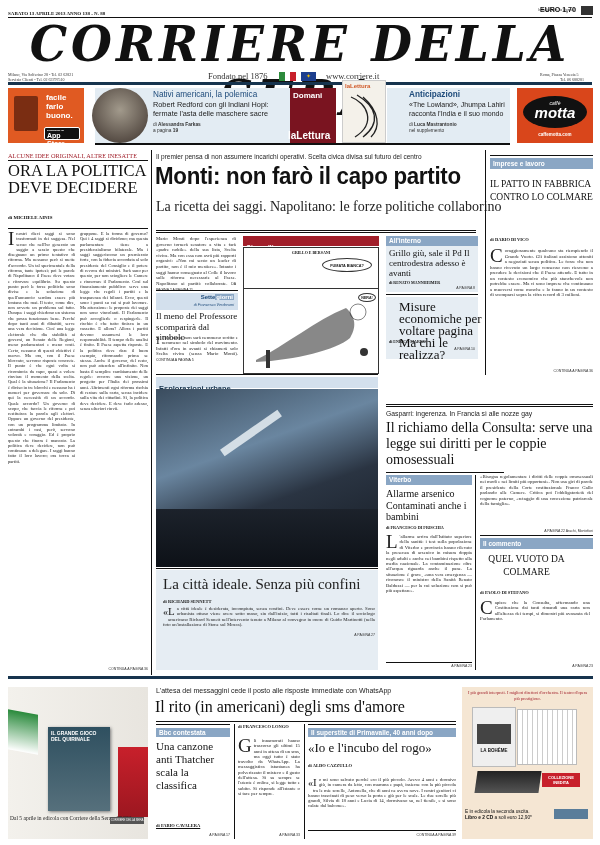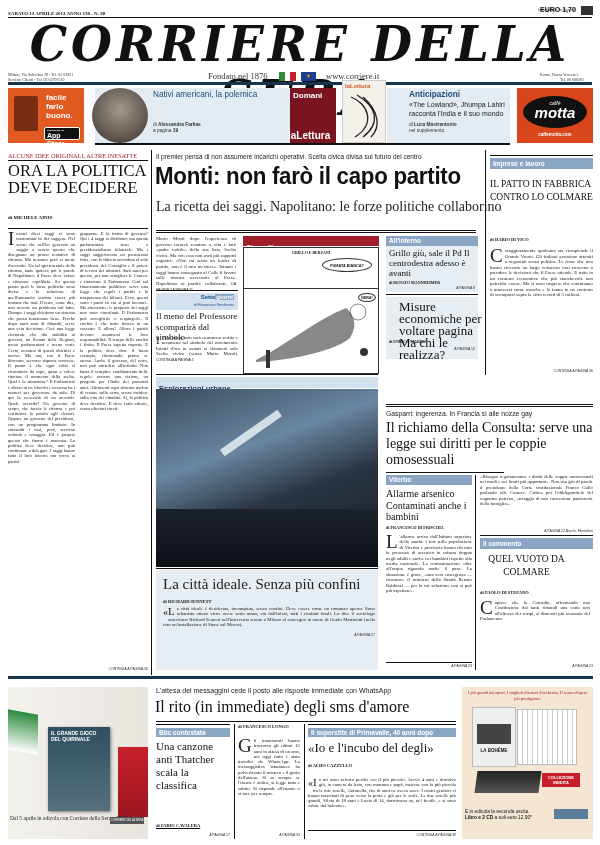--- a/index.html
+++ b/index.html
@@ -47,20 +47,21 @@
   </div>
   <div class="abs sans" style="left:36px;top:39px;width:36px;height:13px;background:#111;border-radius:2px;font-size:7px;font-weight:bold;line-height:8px;padding:1px 2px;border:1px solid #fff">
     <div style="font-size:2.5px;line-height:3px">Disponibile su</div>
     <div>App Store</div>
   </div>
 </div>
 
 <div class="abs box" style="left:95px;top:88px;width:195px;height:55px;background:#e3ecf3">
   <div class="abs" style="left:-3px;top:0;width:56px;height:55px;border-radius:50%;background:radial-gradient(circle at 50% 40%,#a29a8c,#5a5048 70%,#3a322b)"></div>
   <div class="abs sans" style="left:58px;top:2px;font-size:8.2px;font-weight:normal;color:#1d4a7a">Nativi americani, la polemica</div>
+  <div class="abs sans" style="left:58px;top:12px;width:135px;font-size:7.3px;line-height:9px;color:#222">Robert Redford con gli Indiani Hopi: fermate l'asta delle maschere sacre</div>
   <div class="abs sans" style="left:58px;top:34px;font-size:4.8px;color:#333"><span>di</span> <b>Alessandra Farkas</b></div>
   <div class="abs sans" style="left:58px;top:40px;font-size:4.8px;color:#333"><span>a pagina</span> <b>19</b></div>
 </div>
 
 <div class="abs" style="left:290px;top:88px;width:46px;height:55px;background:#7a1420;color:#fff">
   <div class="abs sans" style="left:3px;top:3px;font-weight:bold;font-size:8px">Domani</div>
   <div class="abs sans" style="left:-2px;top:42px;font-weight:bold;font-size:10px">laLettura</div>
 </div>
 <div class="abs" style="left:342px;top:80px;width:44px;height:63px;background:#f4f1ea;border:1px solid #ccc">
   <div class="abs sans" style="left:2px;top:2px;font-size:6px;color:#d05a2a;font-weight:bold">laLettura</div>
@@ -186,38 +187,38 @@
   <div class="abs" style="left:0;top:25px;width:30px;height:40px;background:linear-gradient(180deg,#2a8a3c,#fff);transform:skewY(10deg)"></div>
   <div class="abs" style="left:110px;top:60px;width:30px;height:70px;background:linear-gradient(180deg,#c8202b,#9c1720)"></div>
   <div class="abs" style="left:40px;top:40px;width:62px;height:84px;background:linear-gradient(180deg,#2f5060,#56707c);box-shadow:1px 1px 3px #777">
     <div class="sans" style="color:#fff;font-weight:bold;font-size:5px;line-height:6px;padding:3px">IL GRANDE GIOCO DEL QUIRINALE</div>
   </div>
   <div class="abs" style="left:2px;top:128px;width:136px;font-size:5.5px;line-height:7px;color:#222">Dal 5 aprile in edicola con Corriere della Sera a €7,90*</div>
   <div class="abs sans" style="left:102px;top:130px;width:34px;height:7px;background:#555;color:#fff;font-size:2.8px;text-align:center;line-height:7px">CORRIERE DELLA SERA</div>
 </div>
 
 <div class="abs sans" style="left:156px;top:687px;font-size:7px;color:#222">L'attesa dei messaggini cede il posto alle risposte immediate con WhatsApp</div>
-<div class="abs" style="left:155px;top:698px;font-size:16px">Il rito (in immediate) degli sms d'amore</div>
+<div class="abs" style="left:155px;top:698px;font-size:16px">Il rito (in americani) degli sms d'amore</div>
 <div class="abs rule" style="left:156px;top:721px;width:300px;height:0.5px"></div>
 
 <div class="abs rule" style="left:156px;top:724px;width:74px;height:1px"></div>
 <div class="abs label red" style="left:156px;top:728px;width:74px;height:9px;line-height:7px;background:#8aa6c4">Bbc contestata</div>
 <div class="abs" style="left:156px;top:740px;width:76px;font-size:11px;line-height:13px">Una canzone anti Thatcher scala la classifica</div>
 <div class="abs" style="left:156px;top:823px;font-size:4.5px;font-weight:bold;text-decoration:underline">di FABIO CAVALERA</div>
 <div class="abs pg" style="left:156px;top:833px;width:74px">A PAGINA 17</div>
 <div class="abs rule" style="left:234px;top:724px;width:0.5px;height:115px"></div>
 
 <div class="abs" style="left:238px;top:724px;width:62px;font-size:4.5px;font-weight:bold">di FRANCESCO LONGO</div>
 <div class="abs body-text" style="left:238px;top:738px;width:62px;height:92px;overflow:hidden;font-size:4.8px;line-height:5.3px"><span class="dropcap">G</span><span>li innamorati hanno trascorso gli ultimi 15 anni in attesa di un sms, ma oggi tutto è stato travolto da WhatsApp. La messaggistica istantanea ha polverizzato il mistero e il gusto dell'attesa. Si sa sempre se l'utente è online, si legge tutto e subito. Si risponde all'istante o si tace per sempre.</span></div>
 <div class="abs pg" style="left:238px;top:833px;width:62px">A PAGINA 33</div>
 <div class="abs rule" style="left:304px;top:724px;width:0.5px;height:115px"></div>
 
 <div class="abs rule" style="left:308px;top:724px;width:148px;height:1px"></div>
 <div class="abs label" style="left:308px;top:728px;width:148px;height:9px;line-height:7px">Il superstite di Primavalle, 40 anni dopo</div>
-<div class="abs" style="left:308px;top:740px;font-size:13px">«Io e l'incubo del degli»</div>
+<div class="abs" style="left:308px;top:740px;font-size:13px">«Io e l'incubo del rogo»</div>
 <div class="abs" style="left:308px;top:763px;font-size:4.5px;font-weight:bold">di ALDO CAZZULLO</div>
 <div class="abs body-text" style="left:308px;top:777px;width:148px;font-size:4.8px;line-height:5.3px"><span style="float:left;font-size:10px;line-height:11px">«</span><span class="dropcap" style="font-size:11px;line-height:10px">I</span><span>o mi sono salvato perché ero il più piccolo. Avevo 4 anni e dormivo giù, in camera da letto, con mamma e papà, insieme con la più piccola tra le mie sorelle, Antonella, che di anni ne aveva nove. I nostri genitori ci hanno trascinati di peso verso la porta e giù per le scale. Le due sorelle più grandi, Silvia di 18 anni e Lucia di 14, dormivano su, nel fienile, e si sono calate dal balcone».</span></div>
 <div class="abs rule" style="left:308px;top:830px;width:148px;height:0.5px"></div>
 <div class="abs pg" style="left:308px;top:833px;width:148px">CONTINUA A PAGINA 39</div>
 
 <div class="abs" style="left:462px;top:687px;width:131px;height:152px;background:#f5e6d3">
   <div class="abs" style="left:3px;top:3px;width:125px;text-align:center;font-size:4.3px;line-height:5.5px;color:#a11f2a">I più grandi interpreti. I migliori direttori d'orchestra. Il teatro d'opera più prestigioso.</div>
   <div class="abs" style="left:10px;top:20px;width:44px;height:60px;background:#efefef;border:1px solid #bbb">
     <div class="abs" style="left:4px;top:16px;width:34px;height:20px;background:#444"></div>
     <div class="abs sans" style="left:0;top:40px;width:42px;text-align:center;font-size:4.5px;font-weight:bold">LA BOHÈME</div>

